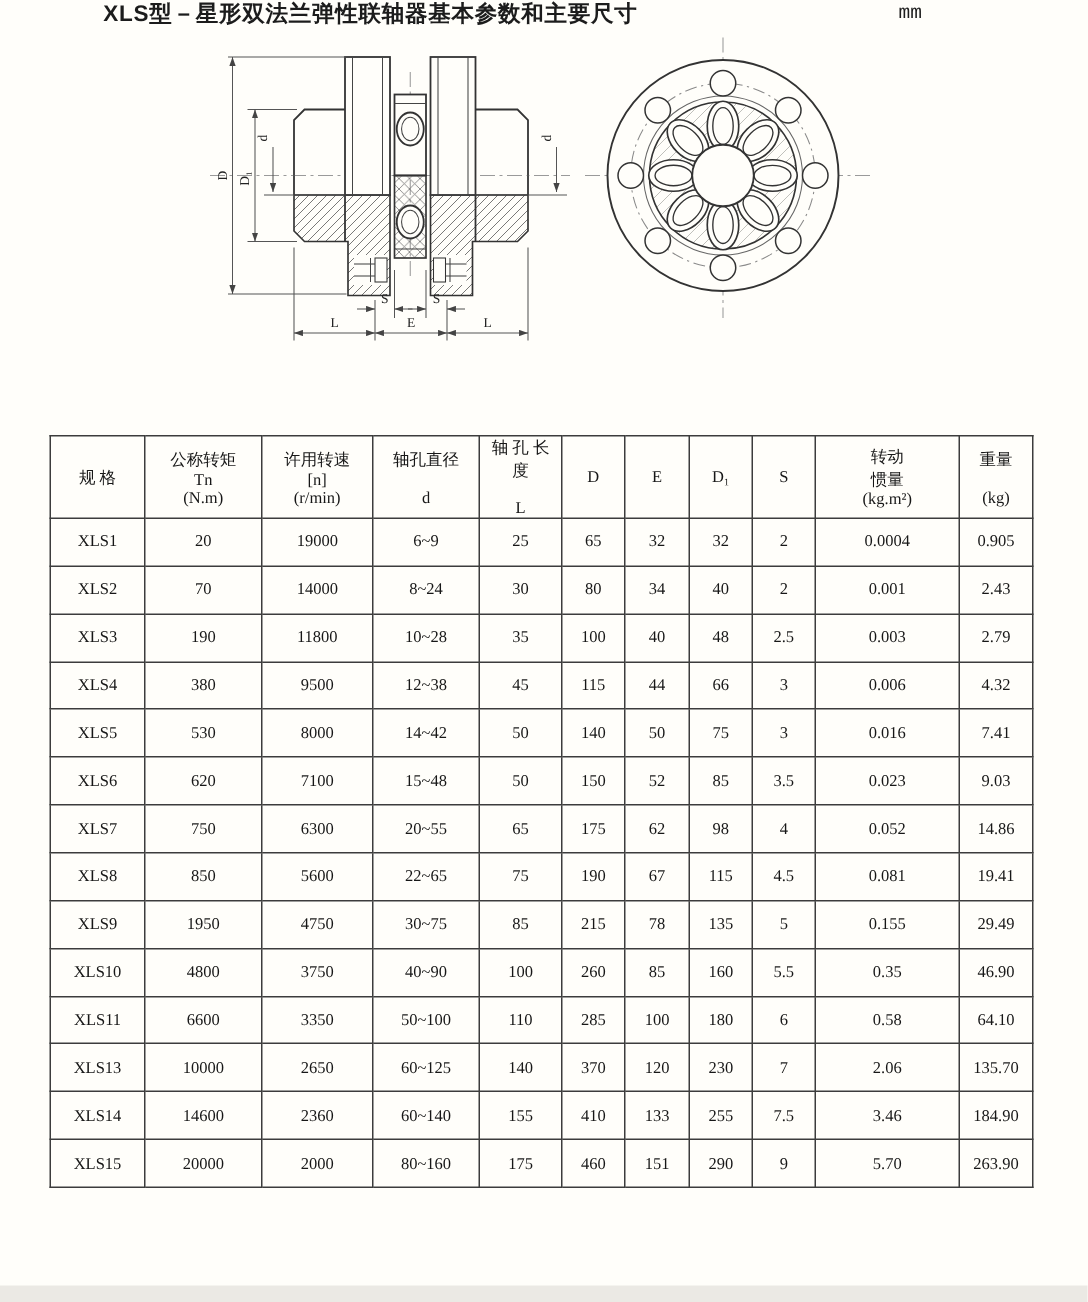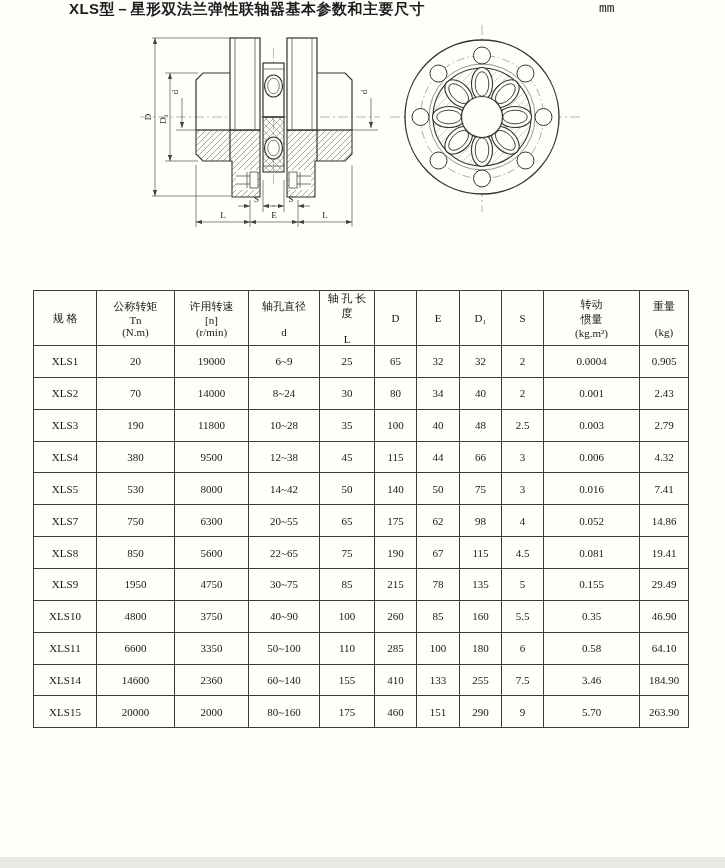--- a/index.html
+++ b/index.html
@@ -335,20 +335,33 @@
     <td>14~42</td>
     <td>50</td>
     <td>140</td>
     <td>50</td>
     <td>75</td>
     <td>3</td>
     <td>0.016</td>
     <td>7.41</td>
   </tr>
       <tr>
+    <td>XLS6</td>
+    <td>620</td>
+    <td>7100</td>
+    <td>15~48</td>
+    <td>50</td>
+    <td>150</td>
+    <td>52</td>
+    <td>85</td>
+    <td>3.5</td>
+    <td>0.023</td>
+    <td>9.03</td>
+  </tr>
+      <tr>
     <td>XLS7</td>
     <td>750</td>
     <td>6300</td>
     <td>20~55</td>
     <td>65</td>
     <td>175</td>
     <td>62</td>
     <td>98</td>
     <td>4</td>
     <td>0.052</td>
@@ -400,20 +413,33 @@
     <td>50~100</td>
     <td>110</td>
     <td>285</td>
     <td>100</td>
     <td>180</td>
     <td>6</td>
     <td>0.58</td>
     <td>64.10</td>
   </tr>
       <tr>
+    <td>XLS13</td>
+    <td>10000</td>
+    <td>2650</td>
+    <td>60~125</td>
+    <td>140</td>
+    <td>370</td>
+    <td>120</td>
+    <td>230</td>
+    <td>7</td>
+    <td>2.06</td>
+    <td>135.70</td>
+  </tr>
+      <tr>
     <td>XLS14</td>
     <td>14600</td>
     <td>2360</td>
     <td>60~140</td>
     <td>155</td>
     <td>410</td>
     <td>133</td>
     <td>255</td>
     <td>7.5</td>
     <td>3.46</td>

